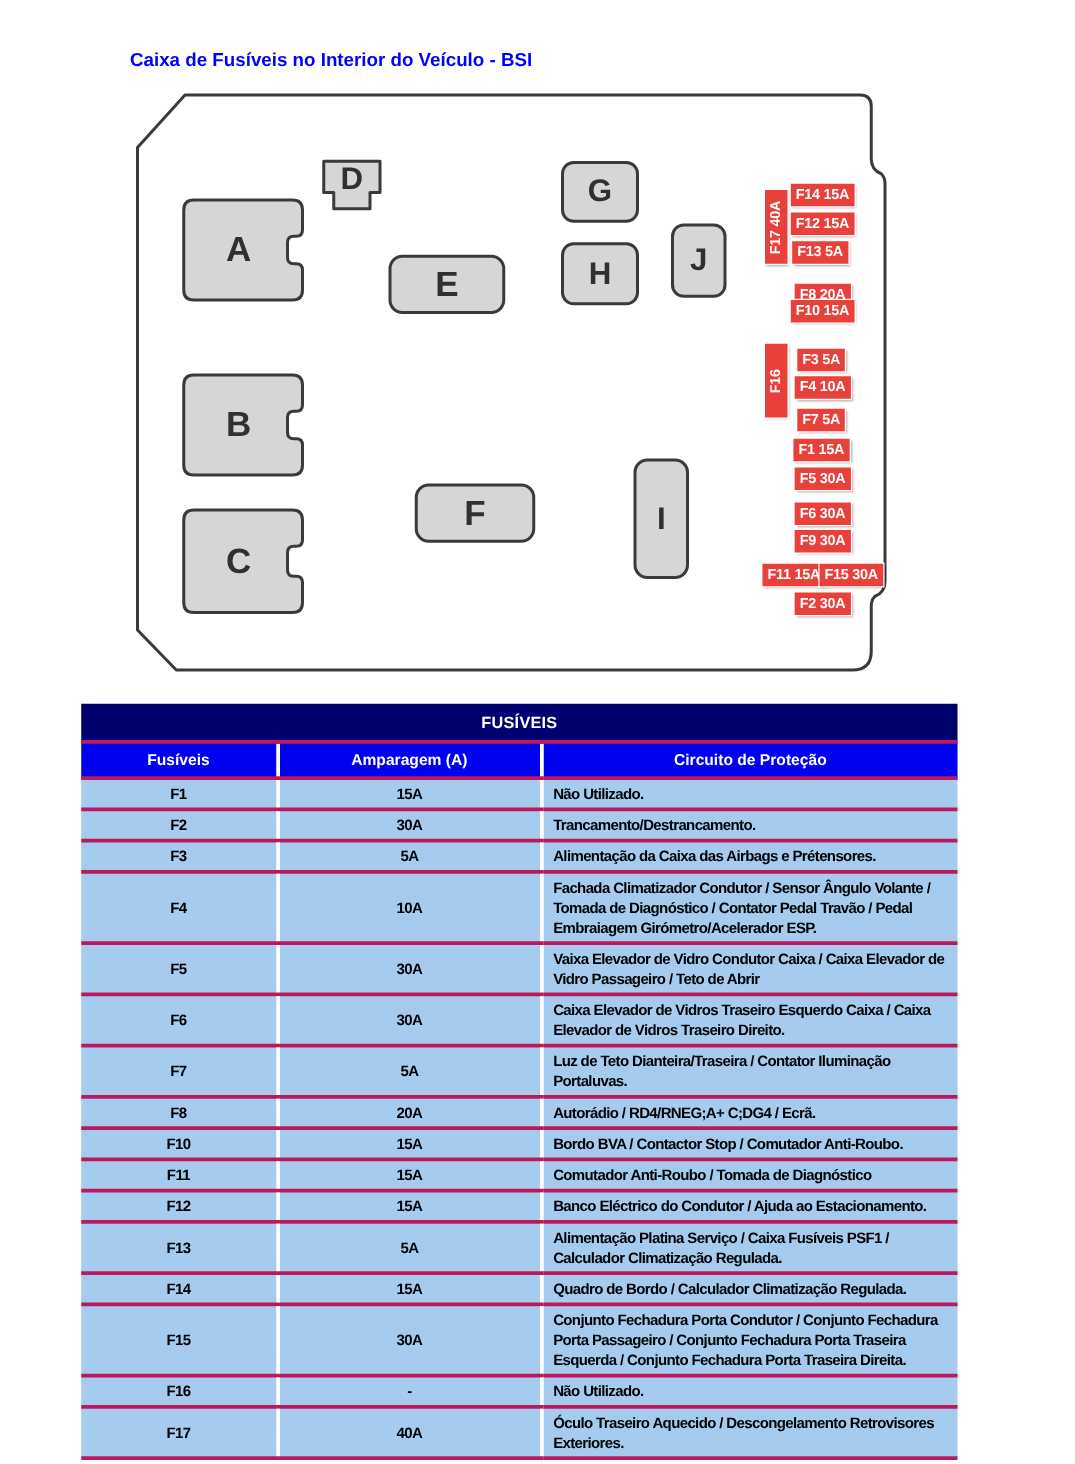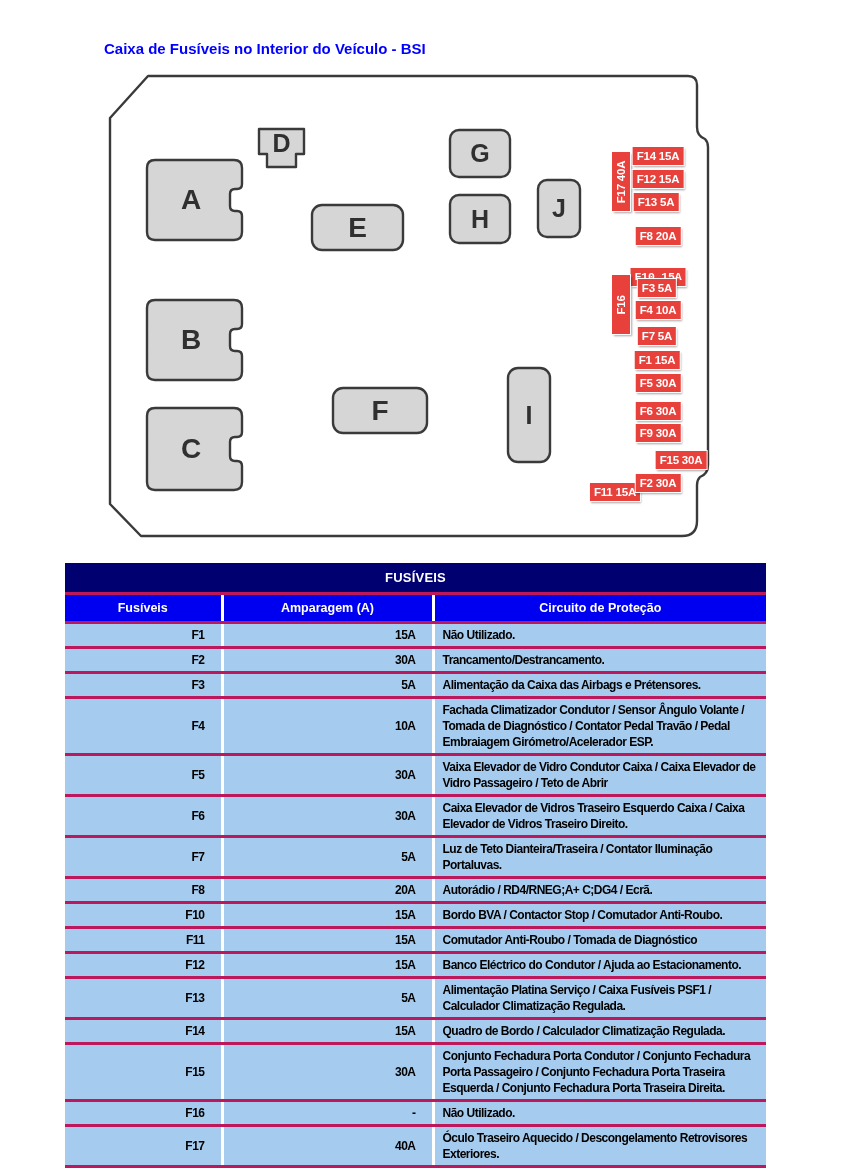--- a/index.html
+++ b/index.html
@@ -59,21 +59,21 @@
     font-size:13px;height:27px;letter-spacing:0.2px;
   }
   .colhead th{
     background:var(--header-blue);color:#fff;text-align:center;
     font-size:12.5px;height:24px;
   }
   .fuse-table td{
     background:var(--row-blue);color:#000;font-size:12px;
     letter-spacing:-0.5px;line-height:16px;padding:3px 8px;
   }
-  .fuse-table td.center{text-align:right;padding:3px 16px;}
+  .fuse-table td.center{text-align:center;padding:3px 16px;}
 </style>
 </head>
 <body>
 
 <div class="page">
 
   <h1 class="title">Caixa de Fusíveis no Interior do Veículo - BSI</h1>
 
   <div class="diagram">
     <svg width="860" height="556" viewBox="0 0 860 556">
@@ -103,32 +103,32 @@
     <div class="block-letter md" style="left:508px;top:368px;width:42px;height:94px;">I</div>
     <div class="block-letter md" style="left:538px;top:180px;width:42px;height:57px;">J</div>
 
     <div class="flabel vert" style="left:612px;top:152px;">
         <span>F17 40A</span>
       </div>
     <div class="flabel" style="left:658px;top:147px;">F14 15A</div>
     <div class="flabel" style="left:658px;top:170px;">F12 15A</div>
     <div class="flabel" style="left:656px;top:193px;">F13 5A</div>
     <div class="flabel" style="left:658px;top:227px;">F8 20A</div>
-    <div class="flabel" style="left:658px;top:268px;font-family:Liberation Mono, monospace;">F10 15A</div>
+    <div class="flabel" style="left:658px;top:240px;">F10 15A</div>
     <div class="flabel vert" style="left:612px;top:275px;">
         <span>F16</span>
       </div>
     <div class="flabel" style="left:657px;top:279px;">F3 5A</div>
     <div class="flabel" style="left:658px;top:301px;">F4 10A</div>
     <div class="flabel" style="left:657px;top:327px;">F7 5A</div>
     <div class="flabel" style="left:657px;top:351px;">F1 15A</div>
     <div class="flabel" style="left:658px;top:374px;">F5 30A</div>
     <div class="flabel" style="left:658px;top:402px;">F6 30A</div>
     <div class="flabel" style="left:658px;top:424px;">F9 30A</div>
-    <div class="flabel" style="left:615px;top:451px;margin-top:32px;">F11 15A</div>
+    <div class="flabel" style="left:635px;top:451px;">F11 15A</div>
     <div class="flabel" style="left:681px;top:451px;">F15 30A</div>
     <div class="flabel" style="left:658px;top:474px;">F2 30A</div>
   </div>
 
   <table class="fuse-table">
     <colgroup>
         <col class="c1">
         <col class="c2">
         <col class="c3">
       </colgroup>

